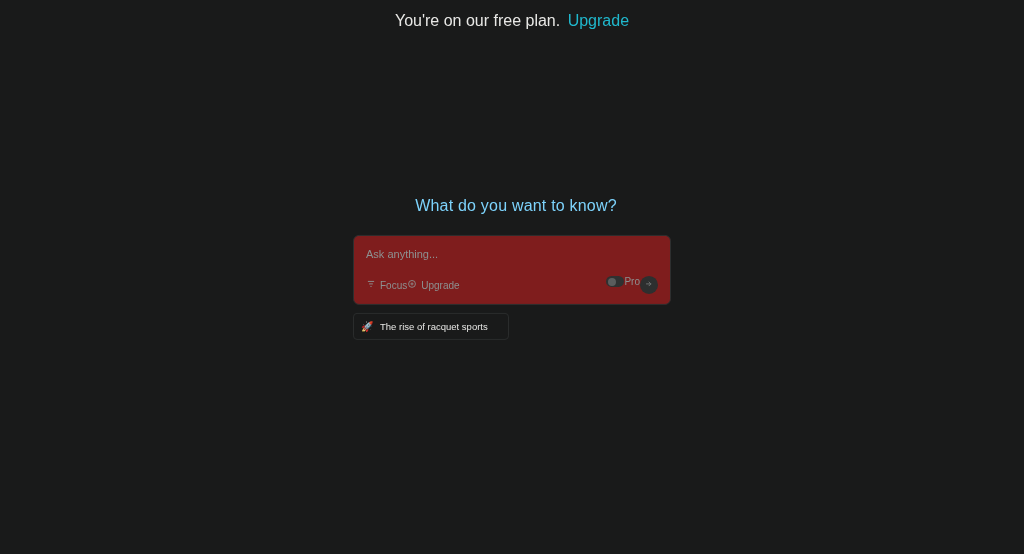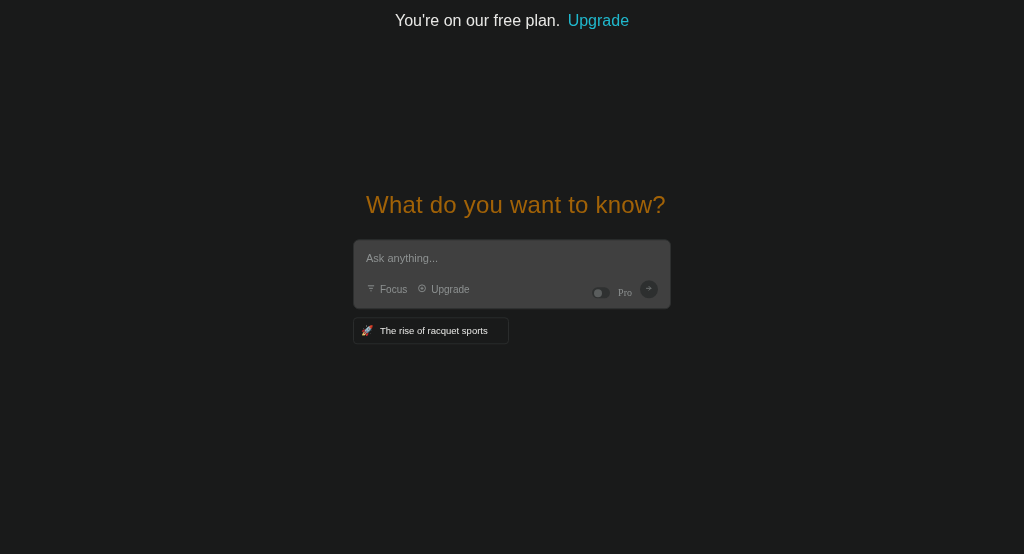--- a/index.html
+++ b/index.html
@@ -30,31 +30,31 @@
     position: absolute;
     top: 50%;
     left: 50%;
     transform: translate(-50%, -56%);
     width: 318px;
     display: flex;
     flex-direction: column;
     align-items: center;
   }
   .headline {
-    font-size: 24px;
+    font-size: 16px;
     font-weight: 400;
-    color: #a16207;
+    color: #7dd3fc;
     margin-bottom: 20px;
     letter-spacing: 0.2px;
     white-space: nowrap;
     margin-left: 8px;
   }
   .search-box {
     width: 100%;
-    background: #404040;
+    background: #7f1d1d;
     border: 1px solid #2d2f2f;
     border-radius: 6px;
     padding: 12px 12px 10px 12px;
     display: flex;
     flex-direction: column;
     gap: 16px;
   }
   .search-input {
     width: 100%;
     background: transparent;
@@ -69,35 +69,32 @@
   .search-controls {
     display: flex;
     align-items: center;
     justify-content: space-between;
     font-size: 10px;
     color: #8d9191;
   }
   .left-controls {
     display: flex;
     align-items: center;
-    gap: 10px;
   }
   .ctrl {
     display: inline-flex;
     align-items: center;
     gap: 4px;
     cursor: pointer;
     color: #8d9191;
   }
   .ctrl svg { width: 10px; height: 10px; }
   .right-controls {
     display: flex;
-    align-items: flex-end;
-    gap: 8px;
-    font-family: Liberation Serif, serif;
+    align-items: flex-start;
   }
   .toggle-track {
     width: 18px;
     height: 11px;
     background: #2f3131;
     border-radius: 6px;
     position: relative;
     cursor: pointer;
   }
   .toggle-thumb {

